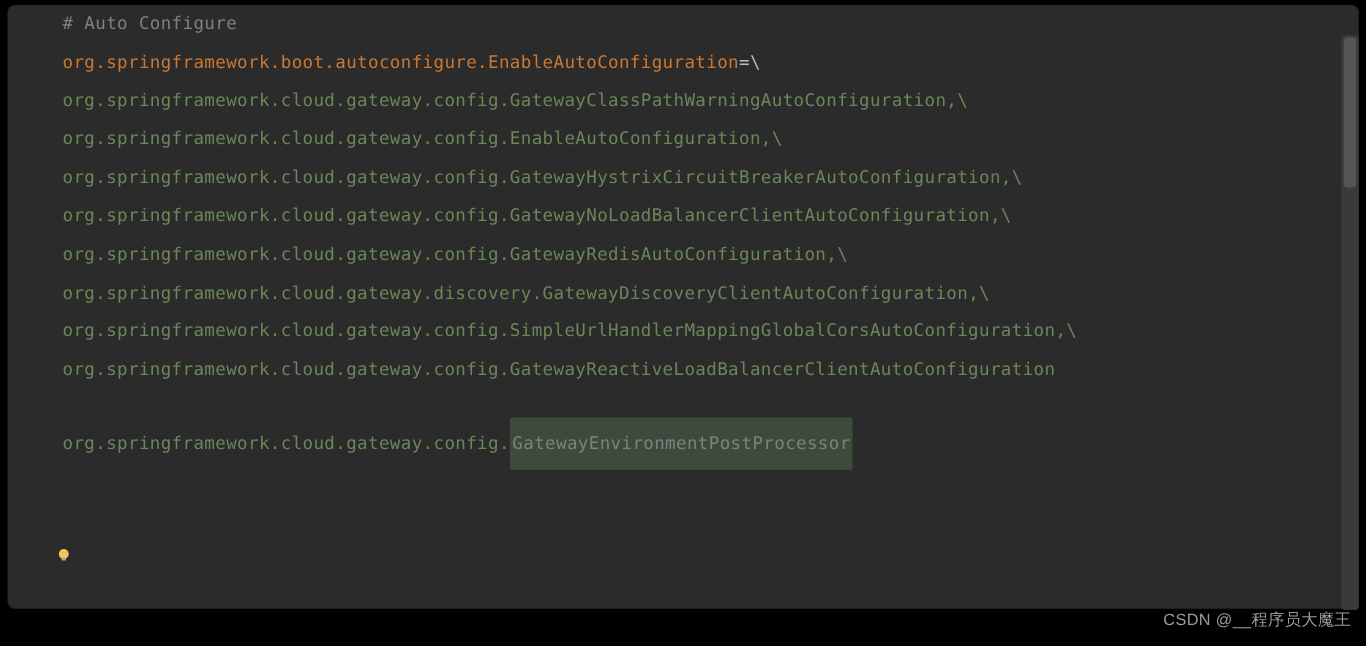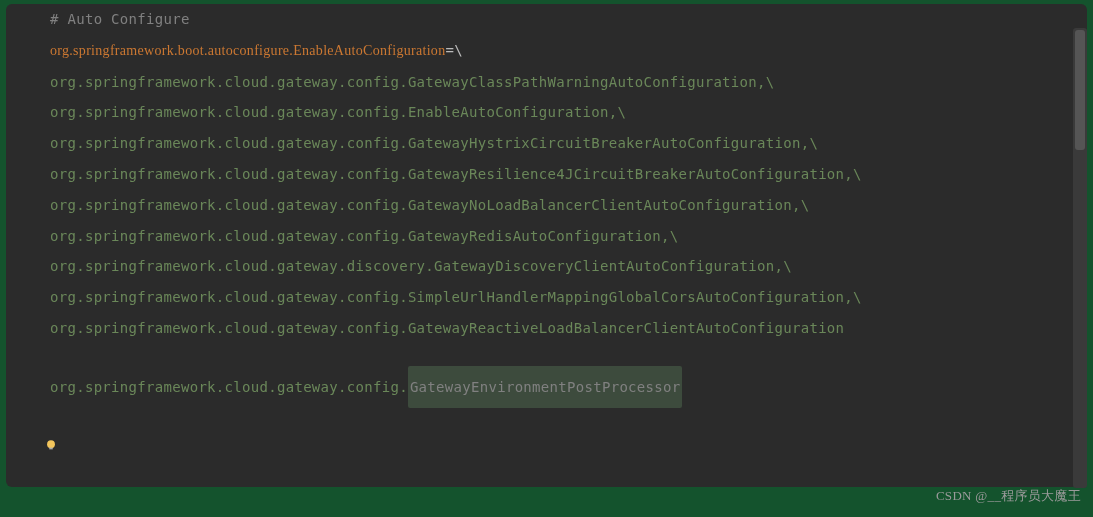--- a/index.html
+++ b/index.html
@@ -11,21 +11,21 @@
       background: #2b2b2b;
       font-family: 'Menlo', 'Monaco', 'Consolas', monospace;
       font-size: 14px;
       line-height: 2.2;
       width: 1093px;
       height: 517px;
       overflow: hidden;
       position: relative;
     }
     .editor {
-      background: #14532d;
+      background: #000000;
       padding: 4px 0 0 0;
       height: 100%;
       position: relative;
     }
     .editor-inner {
       background: #2b2b2b;
       border-radius: 6px;
       margin: 0 6px;
       padding: 0;
       height: calc(100% - 30px);
@@ -35,21 +35,20 @@
       padding-left: 44px;
       white-space: nowrap;
       color: #808080;
       letter-spacing: 0.3px;
     }
     .comment {
       color: #808080;
     }
     .key-orange {
       color: #cc7832;
-      font-family: Liberation Serif, serif;
     }
     .white {
       color: #bbbbbb;
     }
     .pkg {
       color: #6a8759;
     }
     .highlight {
       background: #3d4b3d;
       color: #808080;
@@ -66,21 +65,21 @@
     }
     .bulb svg {
       width: 14px;
       height: 14px;
     }
     .watermark {
       position: absolute;
       right: 12px;
       bottom: 6px;
       color: #9a9a9a;
-      font-family: Liberation Serif, serif;
+      font-family: Liberation Sans, sans-serif;
       font-size: 13px;
       letter-spacing: 0.3px;
     }
     .scrollbar-track {
       position: absolute;
       right: 6px;
       top: 28px;
       width: 14px;
       height: 460px;
       background: #3a3a3a;
@@ -110,21 +109,20 @@
     </div>
 
     <div class="line">
       <span class="key-orange">org</span><span class="key-orange">.springframework.boot.autoconfigure.EnableAutoConfiguration</span><span class="white">=\</span>
     </div>
 
     <div id="values-block">
         <div class="line"><span class="pkg">org.springframework.cloud.gateway.config.</span><span class="pkg">GatewayClassPathWarningAutoConfiguration</span><span class="pkg">,\</span></div>
         <div class="line"><span class="pkg">org.springframework.cloud.gateway.config.</span><span class="pkg">EnableAutoConfiguration</span><span class="pkg">,\</span></div>
         <div class="line"><span class="pkg">org.springframework.cloud.gateway.config.</span><span class="pkg">GatewayHystrixCircuitBreakerAutoConfiguration</span><span class="pkg">,\</span></div>
-        <div class="line"><span class="pkg">org.springframework.cloud.gateway.config.</span><span class="pkg">GatewayResilience4JCircuitBreakerAutoConfiguration</span><span class="pkg">,\</span></div>
         <div class="line"><span class="pkg">org.springframework.cloud.gateway.config.</span><span class="pkg">GatewayNoLoadBalancerClientAutoConfiguration</span><span class="pkg">,\</span></div>
         <div class="line"><span class="pkg">org.springframework.cloud.gateway.config.</span><span class="pkg">GatewayRedisAutoConfiguration</span><span class="pkg">,\</span></div>
         <div class="line"><span class="pkg">org.springframework.cloud.gateway.discovery.</span><span class="pkg">GatewayDiscoveryClientAutoConfiguration</span><span class="pkg">,\</span></div>
         <div class="line"><span class="pkg">org.springframework.cloud.gateway.config.</span><span class="pkg">SimpleUrlHandlerMappingGlobalCorsAutoConfiguration</span><span class="pkg">,\</span></div>
         <div class="line"><span class="pkg">org.springframework.cloud.gateway.config.</span><span class="pkg">GatewayReactiveLoadBalancerClientAutoConfiguration</span><span class="pkg"></span></div>
       </div>
 
     <div class="spacer"></div>
 
 

